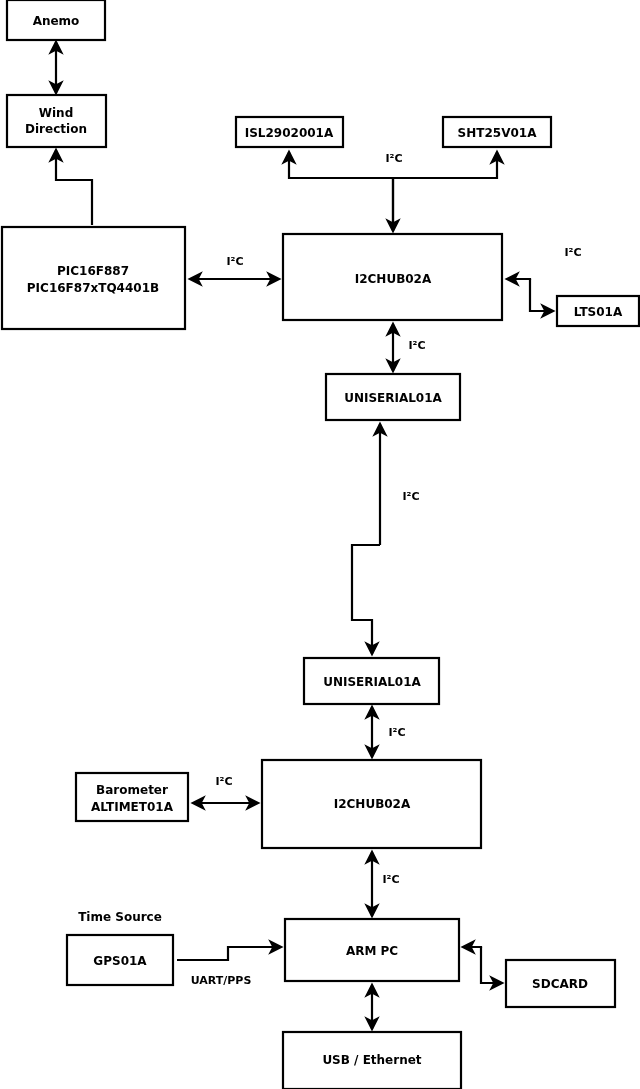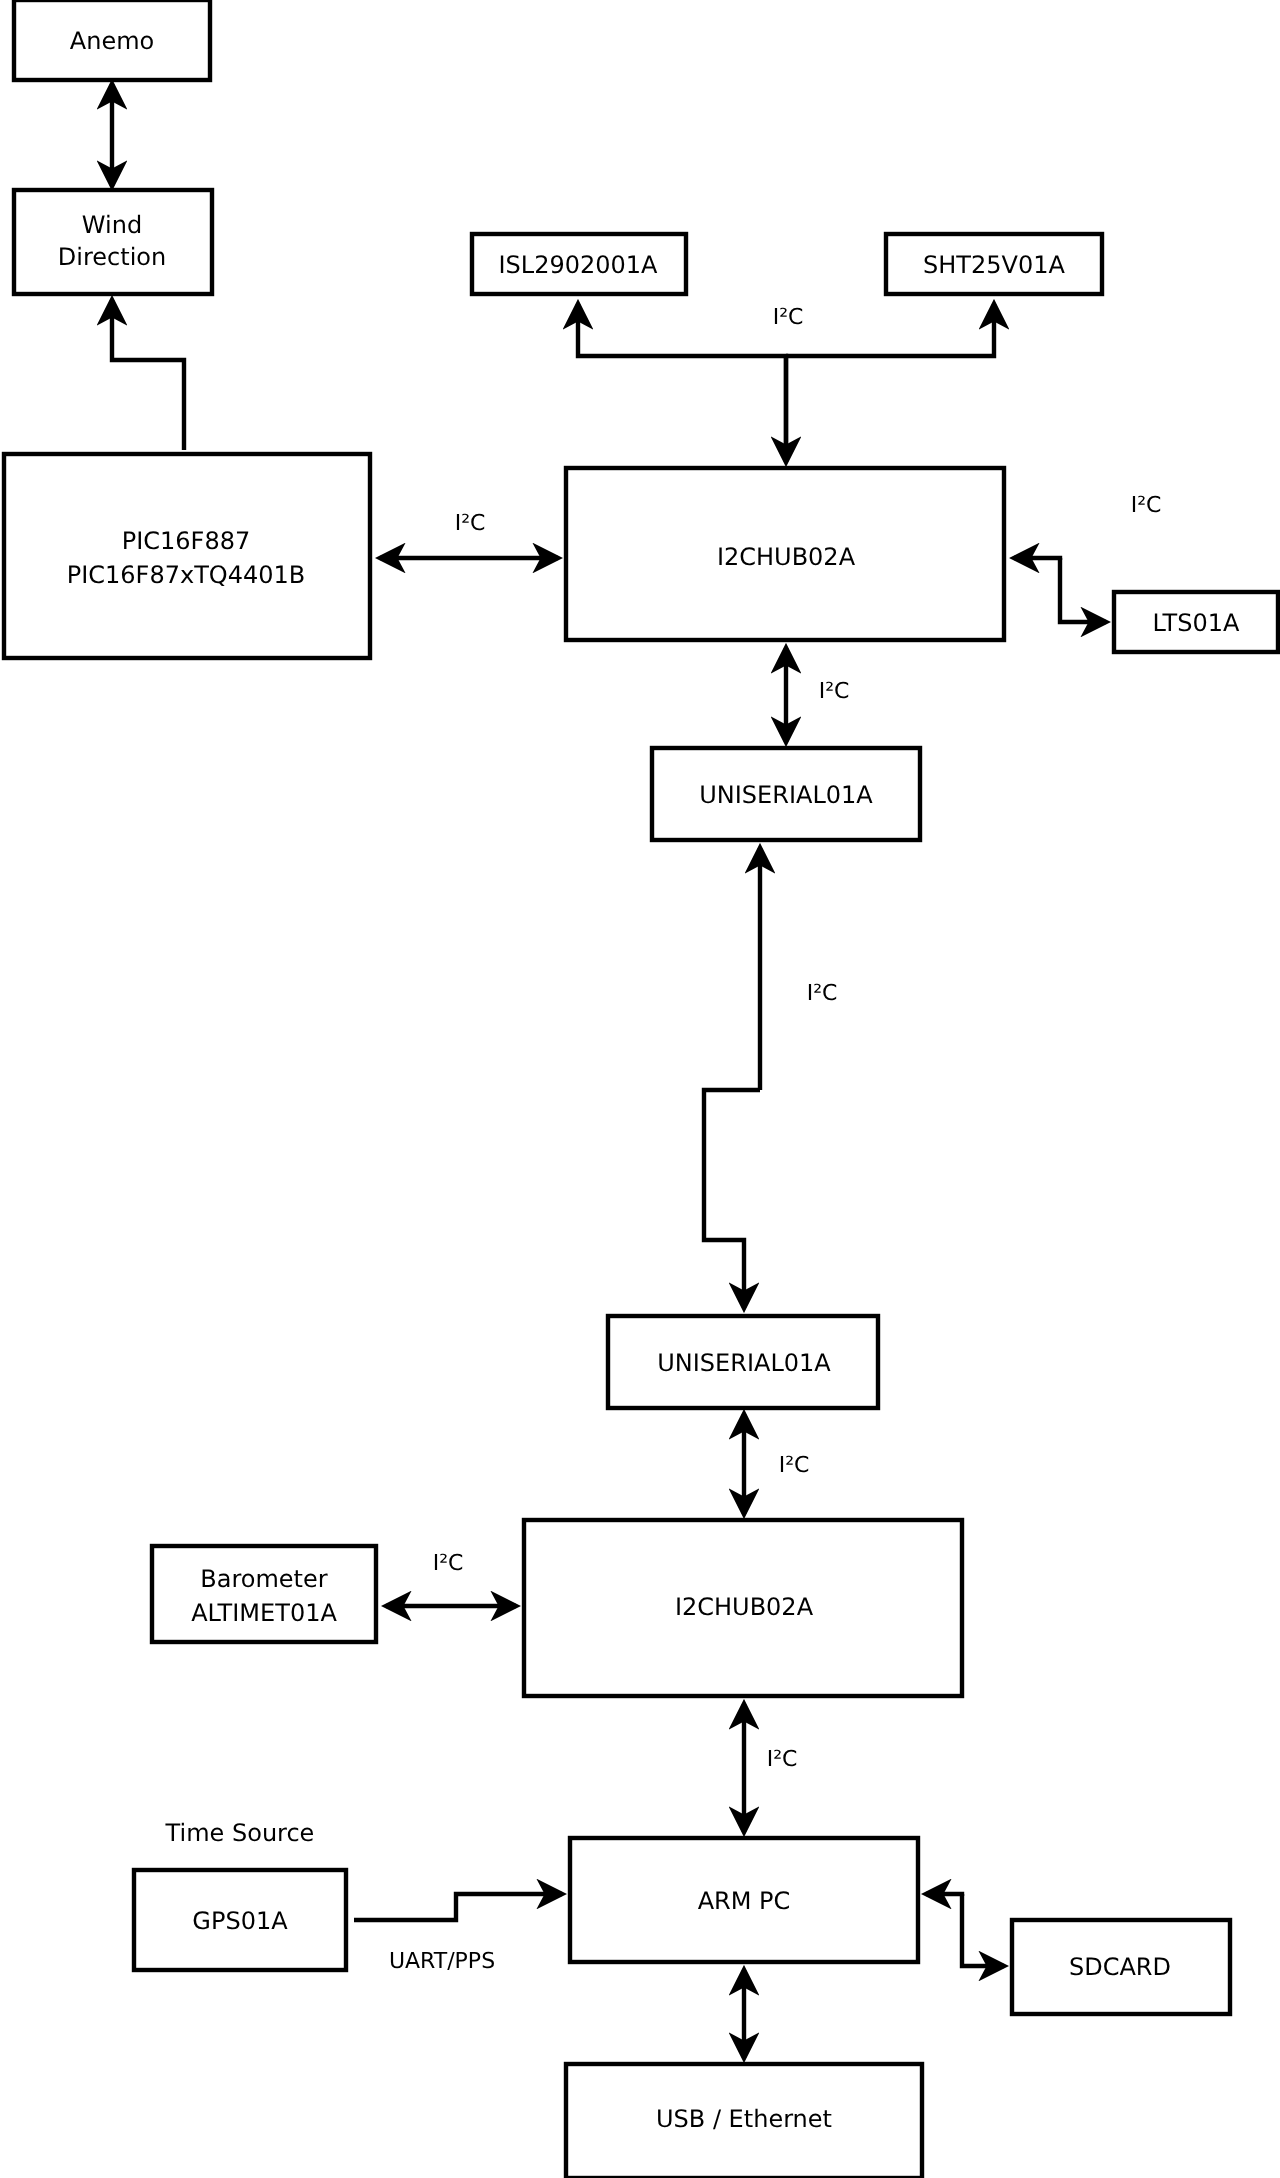--- a/index.html
+++ b/index.html
@@ -10,20 +10,21 @@
   body {
     width: 640px;
     height: 1089px;
     font-family: "DejaVu Sans", sans-serif;
     overflow: hidden;
   }
   #diagram-root {
     position: relative;
     width: 640px;
     height: 1089px;
+    font-weight: bold;
   }
   svg#diagram {
     display: block;
     width: 640px;
     height: 1089px;
   }
   .node-rect {
     fill: #ffffff;
     stroke: #000000;
     stroke-width: 2.2;

